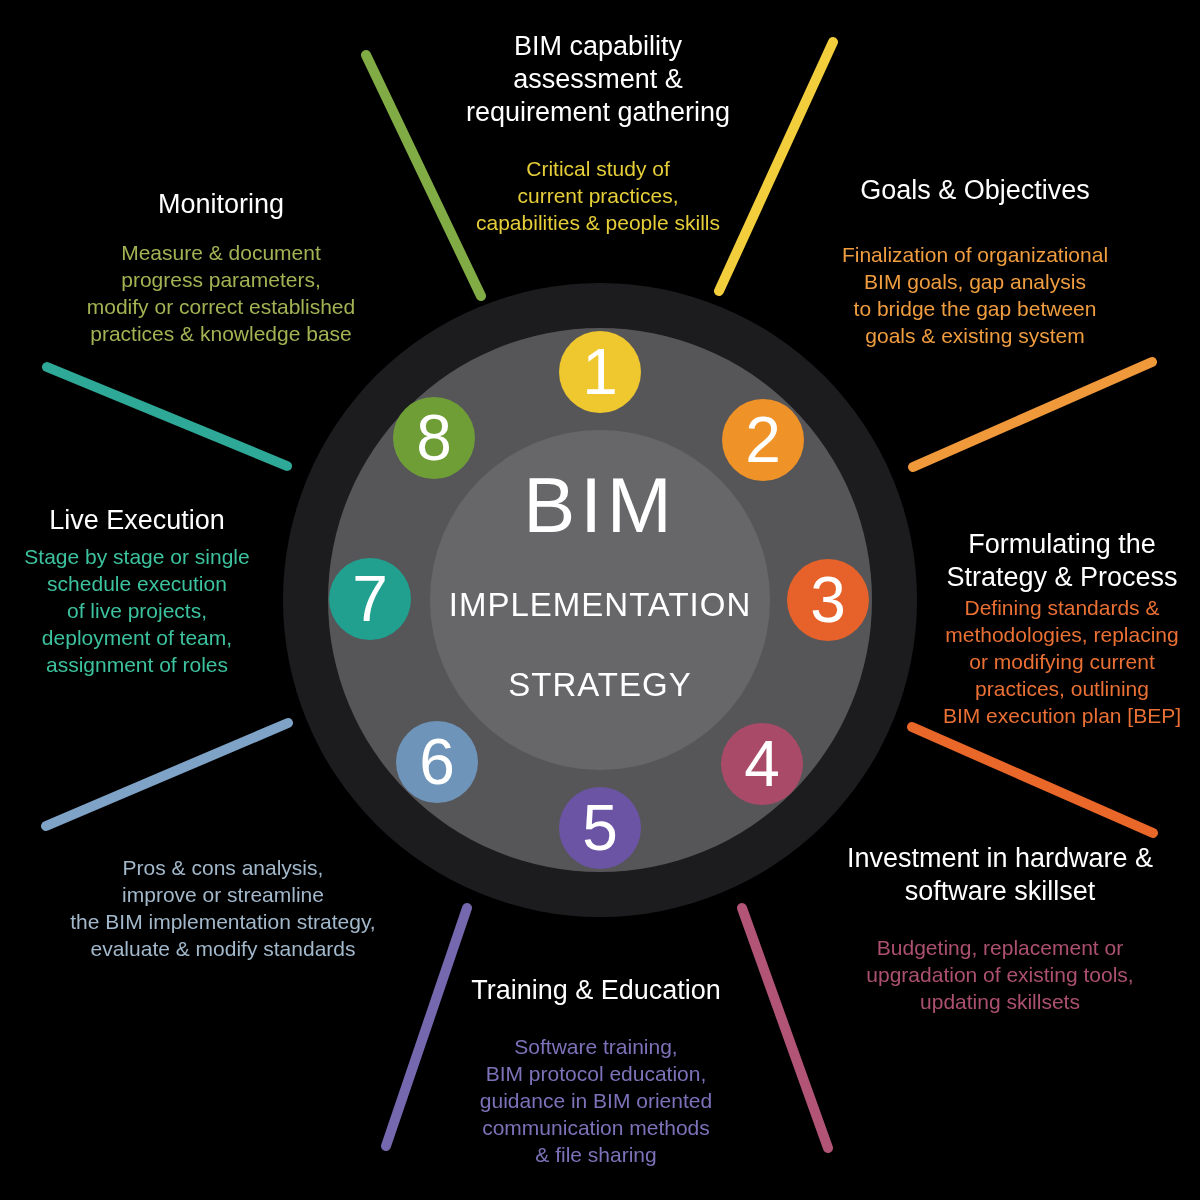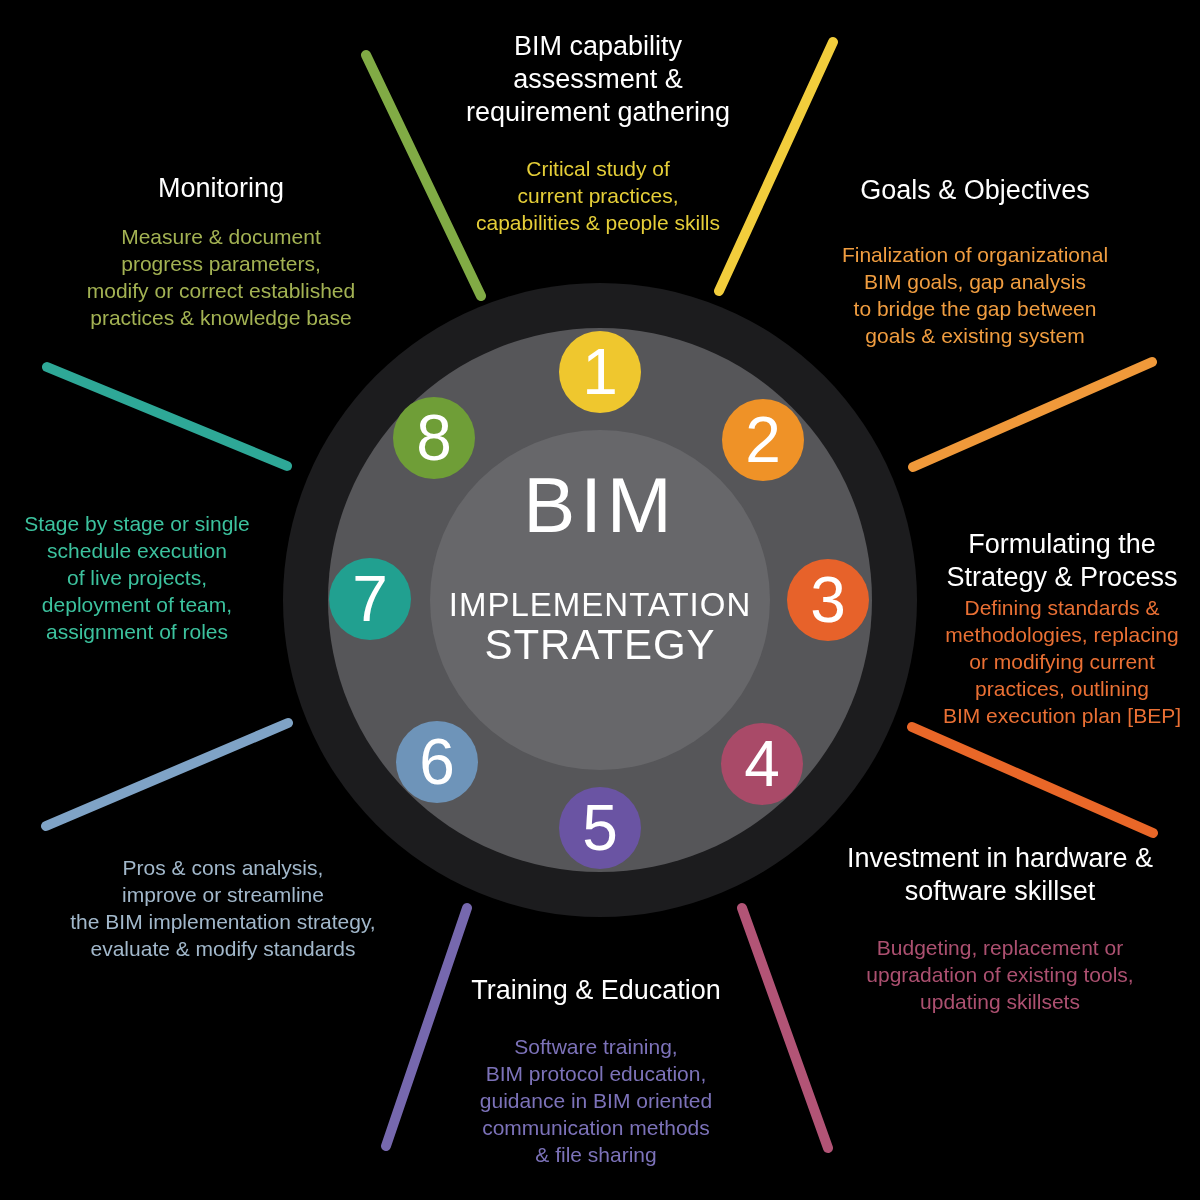--- a/index.html
+++ b/index.html
@@ -42,21 +42,22 @@
     line-height: 90px;
     letter-spacing: 5px;
   }
   .center-sub1 {
     margin-top: 35px;
     font-size: 33px;
     line-height: 40px;
     letter-spacing: 1px;
   }
   .center-sub2 {
-    font-size: 42px;
+    margin-top: 40px;
+    font-size: 33px;
     line-height: 40px;
     letter-spacing: 1px;
   }
 
   .badge {
     position: absolute;
     width: 82px; height: 82px;
     border-radius: 50%;
     color: #fff;
     font-size: 64px;
@@ -94,21 +95,21 @@
   .sec-2 { left: 780px; top: 174px; width: 390px; text-align: center; }
   .sec-2 .desc { margin-top: 34px; }
   .sec-3 { left: 925px; top: 528px; width: 274px; }
   .sec-3 .desc { margin-top: 0; }
   .sec-4 { left: 822px; top: 842px; width: 356px; }
   .sec-5 { left: 396px; top: 974px; width: 400px; }
   .sec-6 { left: 40px;  top: 840px; width: 366px; }
   .sec-6 .desc { margin-top: 14px; }
   .sec-7 { left: 10px;  top: 504px; width: 254px; }
   .sec-7 .desc { margin-top: 6px; }
-  .sec-8 { left: 41px;  top: 172px; width: 360px; }
+  .sec-8 { left: 41px;  top: 188px; width: 360px; }
   .sec-8 .desc { margin-top: 18px; }
 </style>
 </head>
 <body>
 
 <div class="canvas" style="background: rgb(0, 0, 0);">
 
   <svg class="lines-svg" viewBox="0 0 1200 1200">
     <line x1="366" y1="55" x2="481" y2="296" stroke-width="10" stroke-linecap="round" style="stroke: rgb(129, 171, 69);"></line>
     <line x1="833" y1="42" x2="719" y2="291" stroke-width="10" stroke-linecap="round" style="stroke: rgb(242, 205, 60);"></line>
@@ -184,20 +185,21 @@
   </section>
 
   <section class="section sec-6">
     <p class="desc" style="color: rgb(162, 184, 203);">Pros &amp; cons analysis,
 improve or streamline
 the BIM implementation strategy,
 evaluate &amp; modify standards</p>
   </section>
 
   <section class="section sec-7">
+    <h2 class="title">Live Execution</h2>
     <p class="desc" style="color: rgb(60, 194, 158);">Stage by stage or single
 schedule execution
 of live projects,
 deployment of team,
 assignment of roles</p>
   </section>
 
   <section class="section sec-8">
     <h2 class="title">Monitoring</h2>
     <p class="desc" style="color: rgb(163, 178, 83);">Measure &amp; document

